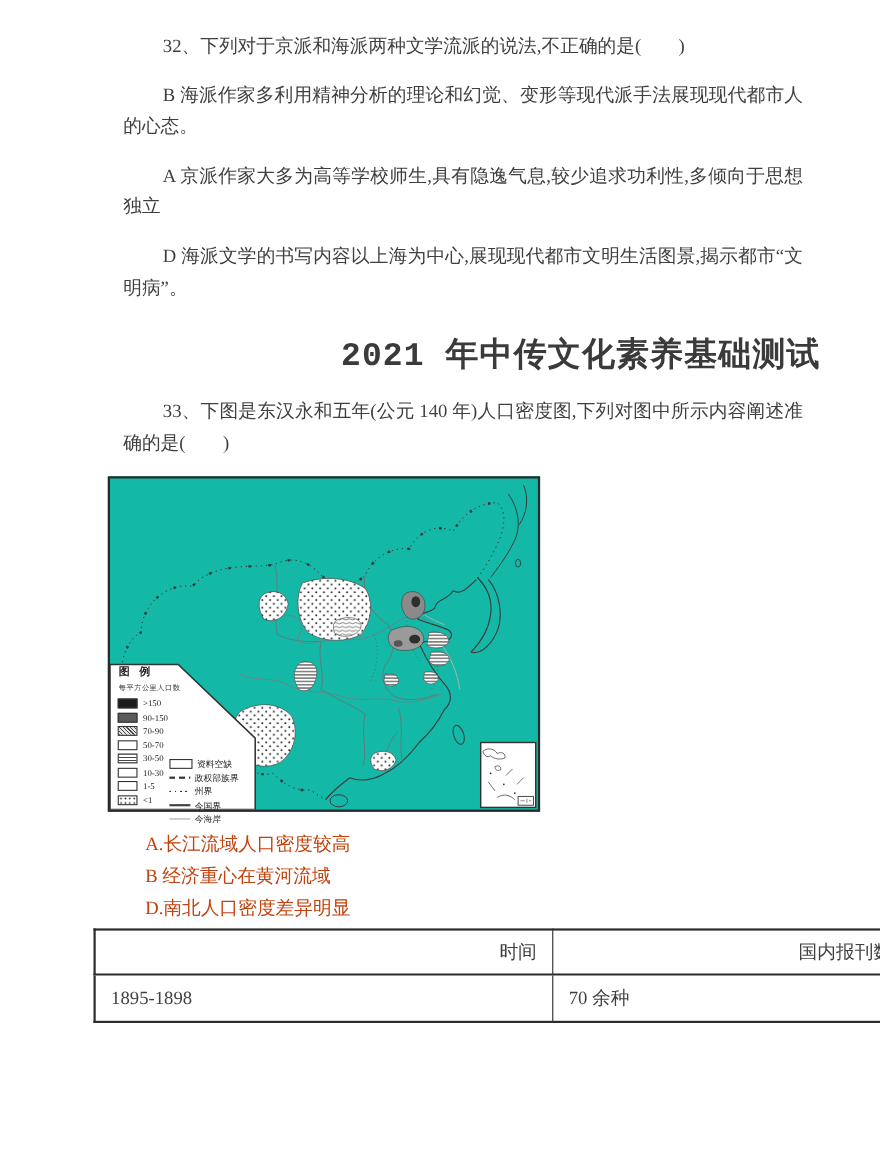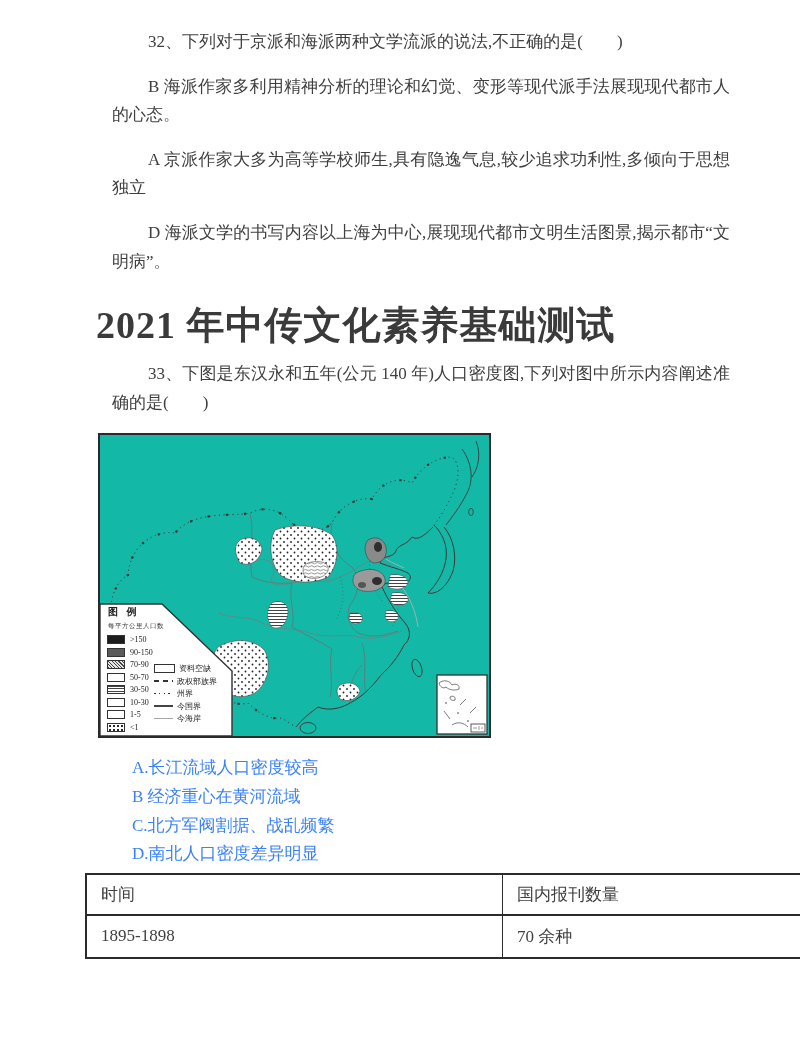--- a/index.html
+++ b/index.html
@@ -7,24 +7,24 @@
     width:800px; height:1046px; overflow:hidden;
     background:#ffffff;
     font-family:"Liberation Serif", serif;
     color:#3a3a3a;
   }
   .content { padding:12px 54px 0 96px; }
   p.para {
     margin:16px; font-size:17px; line-height:28.6px;
     text-align:justify; text-indent:36px; color:#3f3f3f;
   }
-  p.option-line { margin:0; font-size:17px; line-height:28.6px; text-indent:36px; color:#3b82f6; }
+  p.option-line { margin:0; font-size:17px; line-height:28.6px; text-indent:36px; color:#c2410c; }
   h1.title {
-    margin:30px 0 0 0; font-size:38px; line-height:38px; font-weight:bold;
-    text-align:left; color:#3a3a3a; letter-spacing:1px;
+    margin:30px 0 0 0; font-size:30px; line-height:38px; font-weight:bold;
+    text-align:right; color:#3a3a3a; letter-spacing:1px;font-family:Liberation Mono, monospace;
   }
   h2.subtitle {
     margin:12px 0 0 0; font-size:20px; line-height:28px; font-weight:bold;
     text-align:center; color:#3a3a3a; letter-spacing:2px;
   }
   .q33-stem { margin-top:12px; }
   
   .map-wrap {
     position:relative; margin:14px 0 0 2px;
     width:389px; height:301px;
@@ -38,40 +38,40 @@
   .legend-title { position:absolute; left:7px; top:2px; font-size:10px; font-weight:bold; letter-spacing:3px; }
   .legend-sub { position:absolute; left:7px; top:16px; font-size:6.5px; letter-spacing:0.5px; color:#333; }
   .den-col { position:absolute; left:6px; top:29px; }
   .den-row { display:flex; align-items:center; height:12.5px; }
   .swatch { width:16px; height:7px; border:0.8px solid #333; margin-right:5px; flex:none; background:#fff; }
   .sw-solid-black { background:#1c1c1c; }
   .sw-dark-gray  { background:#5a5a5a; }
   .sw-hatch { background:repeating-linear-gradient(45deg,#444 0 0.8px,#e4e4e4 0.8px 2.4px); }
   .sw-waves { background:repeating-linear-gradient(0deg,#fff 0 1.4px,#444 1.4px 2.4px); }
   .sw-dots  { background-image:radial-gradient(#222 0.7px, transparent 0.9px); background-size:4px 4px; }
-  .bnd-col { position:absolute; left:53px; top:58px; }
+  .bnd-col { position:absolute; left:53px; top:84px; }
   .bnd-row { display:flex; align-items:center; height:12.5px; }
   .bnd-sym { width:19px; margin-right:4px; flex:none; }
   .bs-box   { height:7px; border:0.9px solid #333; background:#fff; }
   .bs-dash  { height:1.6px; background:repeating-linear-gradient(90deg,#333 0 5px,transparent 5px 9px); }
   .bs-dots  { height:1.6px; background:repeating-linear-gradient(90deg,#333 0 1.6px,transparent 1.6px 4.8px); }
   .bs-solid { height:1.4px; background:#444; }
   .bs-coast { height:1.3px; background:#a8a8a8; }
   .legend-label { white-space:nowrap; }
   
   .q33-options { margin-top:16px; }
   
   .paper-table-wrap { margin:4px 0 0 -11px; width:757px; }
   table.paper-table { border-collapse:separate; border-spacing:0; width:757px; table-layout:fixed; }
   table.paper-table td {
     height:43px; box-sizing:border-box; padding:0 14px;
     vertical-align:middle; font-size:17px; color:#3f3f3f;
     border-bottom:2px solid #2b2b2b; background:#fff;
   }
-  table.paper-table tr:first-child td { border-top:2px solid #2b2b2b; }
+  table.paper-table tr:first-child td { border-top:2px solid #2b2b2b;text-align:right; }
   table.paper-table td:first-child { border-left:2px solid #2b2b2b; width:417px; }
   table.paper-table td + td { border-left:1.5px solid #2b2b2b; }
 </style>
 </head>
 <body>
 
 <div class="content">
 
   <p class="para">32、下列对于京派和海派两种文学流派的说法,不正确的是(　　)</p>
   <p class="para">B 海派作家多利用精神分析的理论和幻觉、变形等现代派手法展现现代都市人的心态。</p>
@@ -251,21 +251,20 @@
           <span class="bnd-sym bs-coast"></span>
           <span class="legend-label">今海岸</span>
         </div>
       </div>
     </div>
   </div>
 
   <div class="q33-options">
     <p class="option-line">A.长江流域人口密度较高</p>
     <p class="option-line">B 经济重心在黄河流域</p>
-    <p class="option-line">C.北方军阀割据、战乱频繁</p>
     <p class="option-line">D.南北人口密度差异明显</p>
   </div>
 
 
   <div class="paper-table-wrap">
     <table class="paper-table">
       <tbody>
         <tr>
           <td>时间</td>
           <td>国内报刊数量</td>

